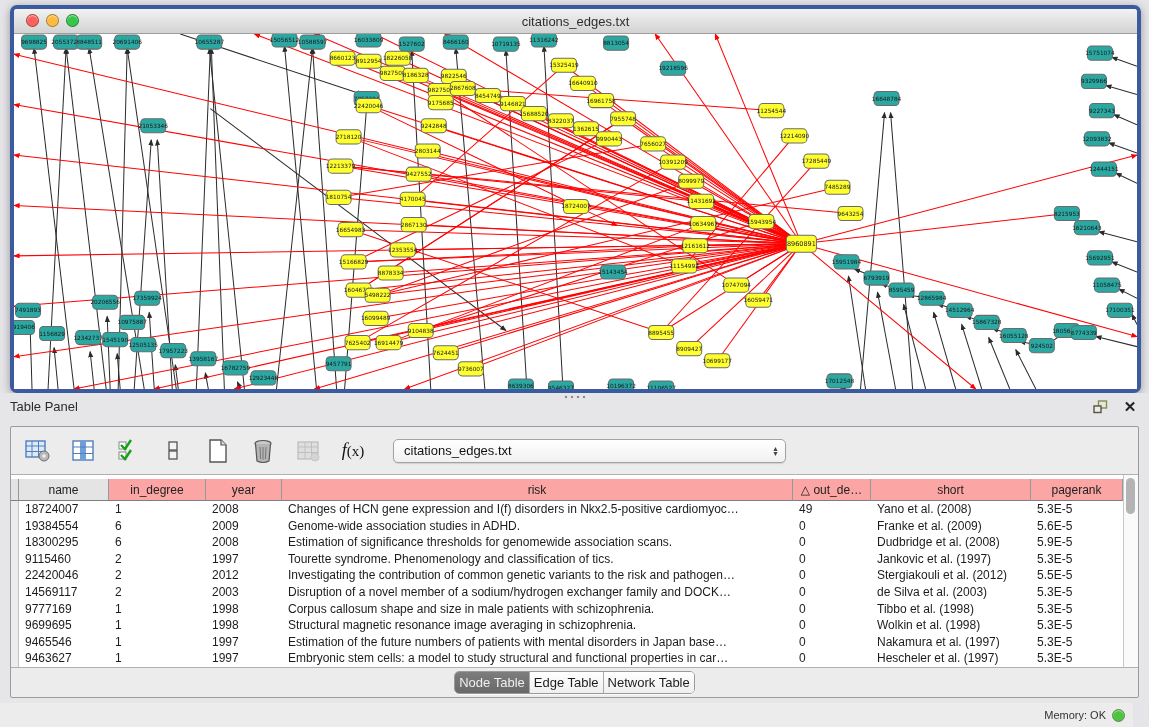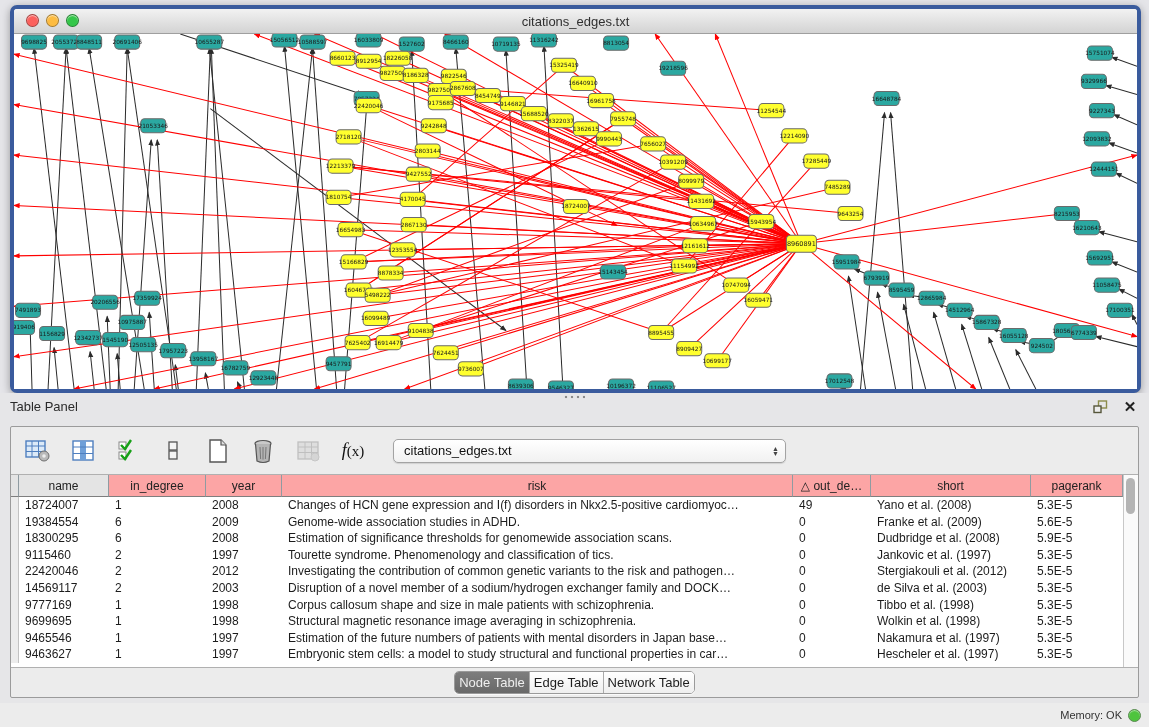--- a/index.html
+++ b/index.html
@@ -35,41 +35,41 @@
   .tbtn { width:30px; height:30px; border:none; background:none; display:flex; align-items:center; justify-content:center; cursor:pointer; }
   .tbtn.disabled { opacity:.45; }
   .fx { font-size:15px; color:#111; font-family:"Liberation Serif", serif; }
   .fx i { font-size:18px; }
   .combo { margin-left:10px; width:393px; height:24px; border:1px solid #a3a3a3; border-radius:5px;
     background:linear-gradient(#ffffff,#f1f1f1); display:flex; align-items:center; padding:0 6px 0 10px;
     font-size:13px; color:#111; box-shadow:0 1px 1px rgba(0,0,0,.12); cursor:pointer; }
   .combo .arrows { margin-left:auto; display:flex; flex-direction:column; line-height:5px; font-size:7px; color:#444; }
 
   .tablewrap { flex:1; display:flex; background:#fff; border-top:1px solid #b0b0b0; border-bottom:1px solid #b0b0b0; overflow:hidden; }
-  .tgrid { flex:1; display:flex; flex-direction:column; overflow:hidden; }
+  .tgrid { flex:1; display:flex; flex-direction:column; overflow:hidden;justify-content:flex-end; }
   .trow { display:grid; grid-template-columns:8px 90px 97px 76px 1fr 78px 160px 92px; }
   .thead .hcell { height:22px; font-size:12px; color:#222; display:flex; align-items:center; justify-content:center;
     background:#fca5a5; border-right:1px solid #8f9ba1; border-bottom:1px solid #7e7e7e; overflow:hidden; white-space:nowrap; }
   .thead .hcell.gut, .thead .hcell.gray { background:#e4e4e4; }
   .tbody .trow { height:16.6px; }
   .tbody .cell { font-size:12px; color:#1c1c1c; padding:1px 4px 0 6px; white-space:nowrap; overflow:hidden; display:block; }
   .tbody .cell.gut { background:#ececec; border-right:1px solid #c2c2c2; padding:0; }
   .vscroll { width:15px; background:#fafafa; border-left:1px solid #c8c8c8; position:relative; }
   .vthumb { position:absolute; left:2px; top:3px; width:9px; height:36px; border-radius:5px; background:#b4b4b4; }
 
   .tabstrip { height:29px; display:flex; align-items:center; justify-content:center; }
   .seg { display:flex; border:1px solid #9a9a9a; border-radius:5px; overflow:hidden; background:#fff;
     box-shadow:0 1px 1px rgba(255,255,255,.8); }
   .seg button { border:none; background:linear-gradient(#ffffff,#efefef); font-size:13px; color:#1d1d1d;
     padding:3px 4px; cursor:pointer; border-right:1px solid #aaa; font-family:"Liberation Sans",sans-serif; }
   .seg button:last-child { border-right:none; }
   .seg button.active { background:linear-gradient(#7d7d7d,#696969); color:#efefef; }
 
   
-  .statusbar { position:absolute; left:0; right:0; bottom:0; height:24px; background:#ececec;
+  .statusbar { position:absolute; left:0; right:16px; bottom:0; height:24px; background:#ececec;
     display:flex; align-items:center; justify-content:flex-end; padding:0 8px; gap:6px; }
   .mem-label { font-size:11px; color:#333; }
   .mem-dot { width:13px; height:13px; border-radius:50%; background:#4ec43e; border:1px solid #5b8a52;
     box-shadow:inset 0 1px 1px rgba(255,255,255,.5); }
 </style>
 </head>
 <body>
 
 <div class="net-window">
   <div class="titlebar">

